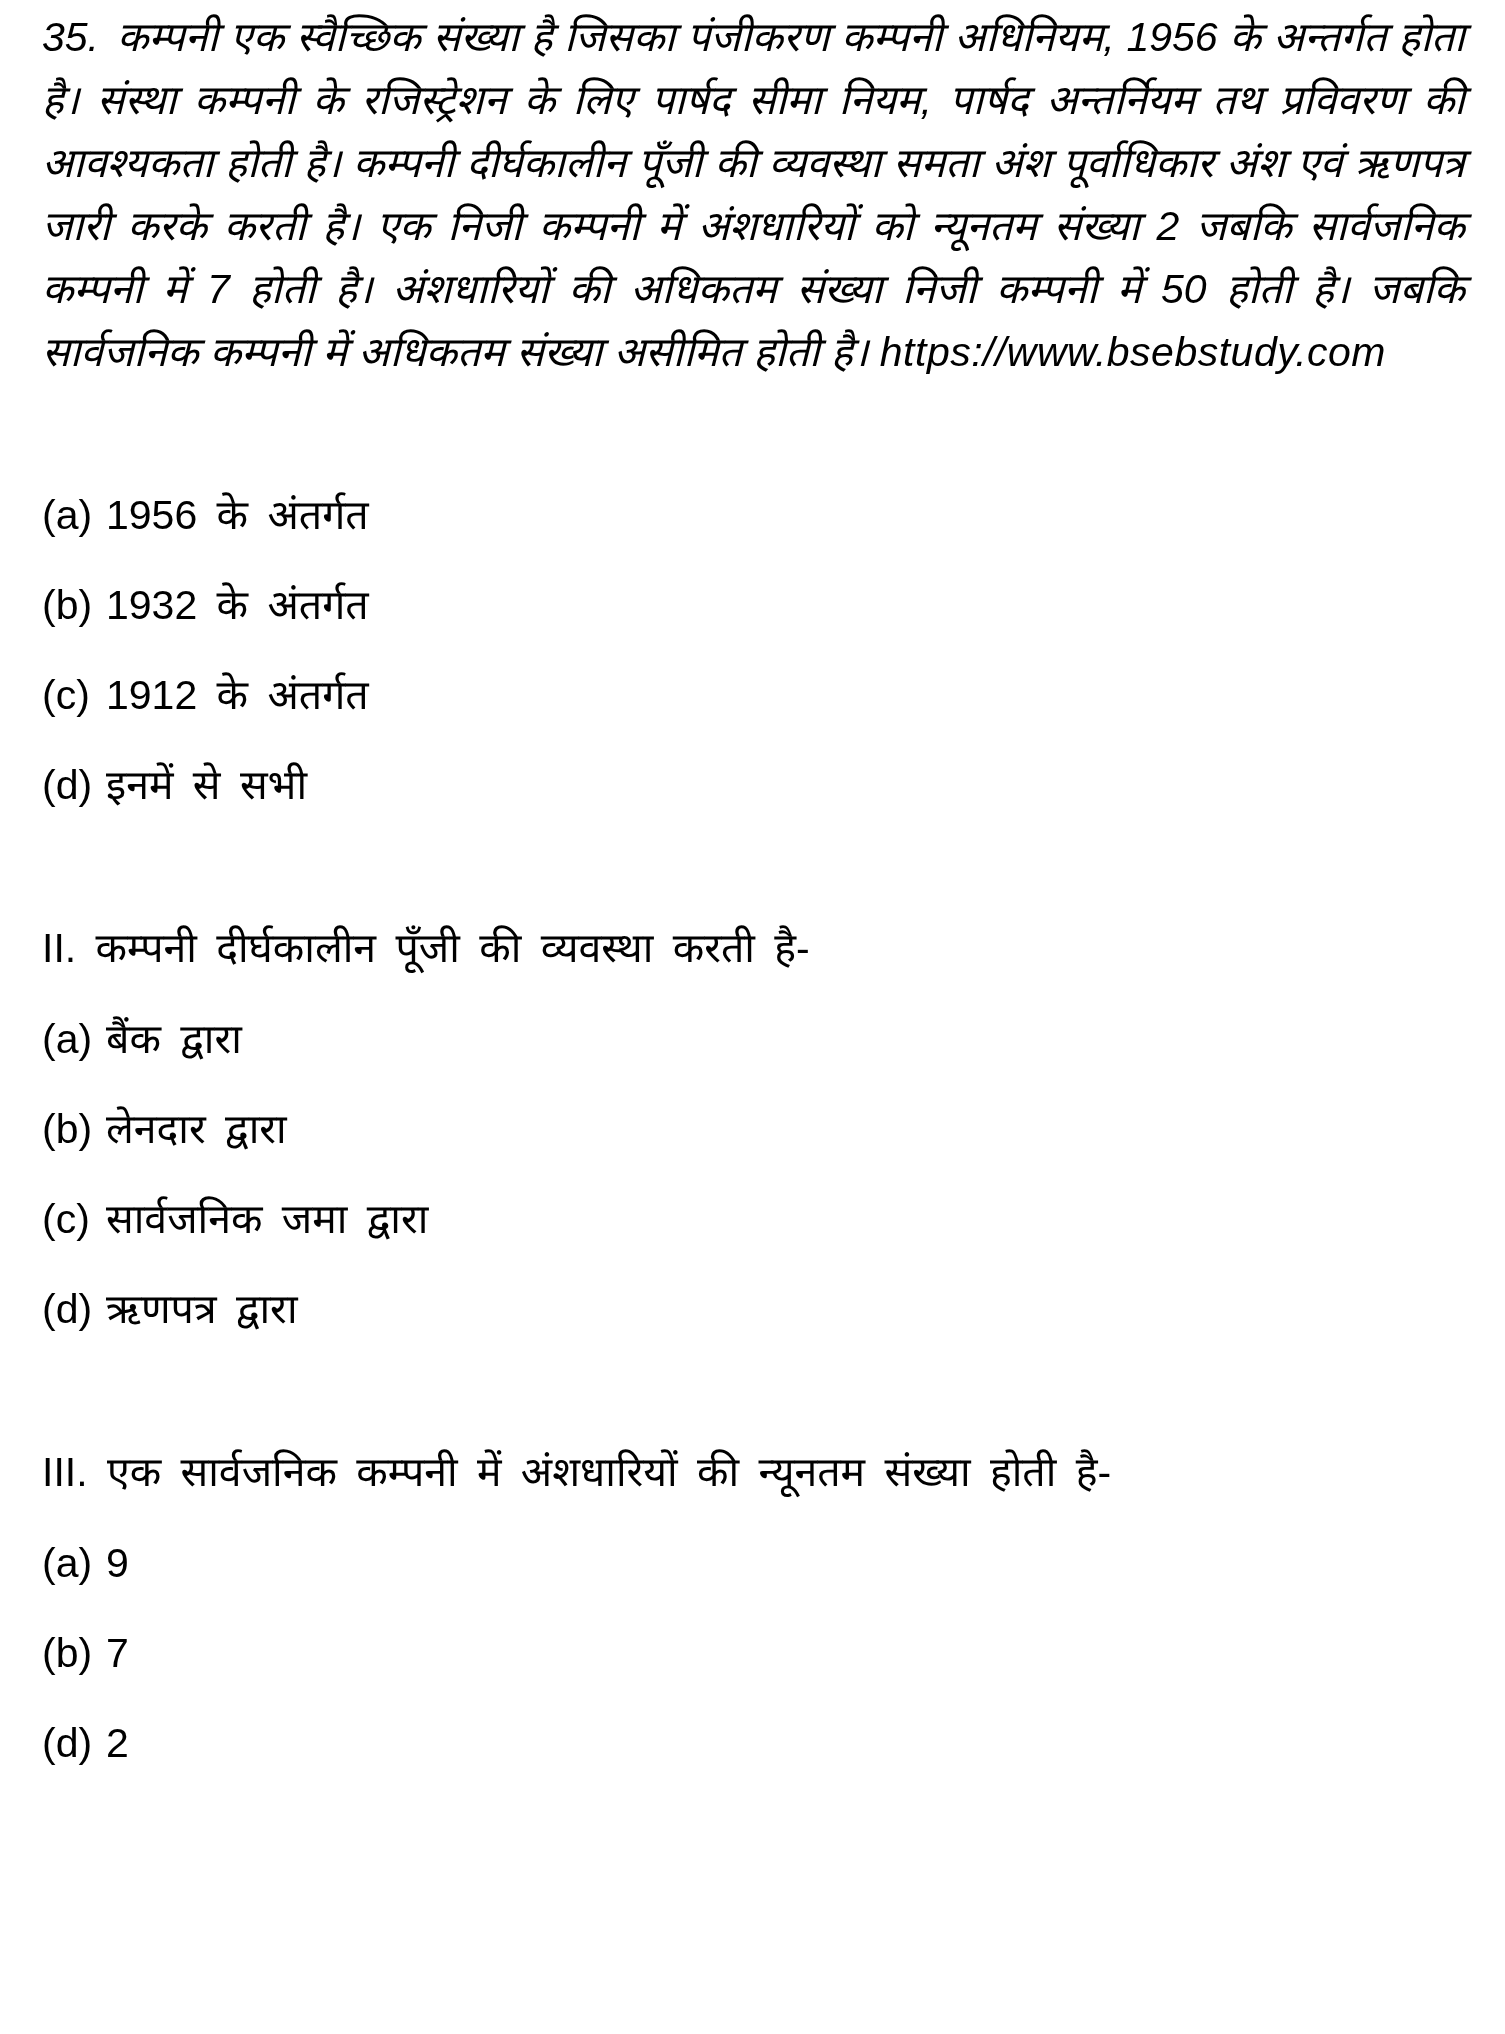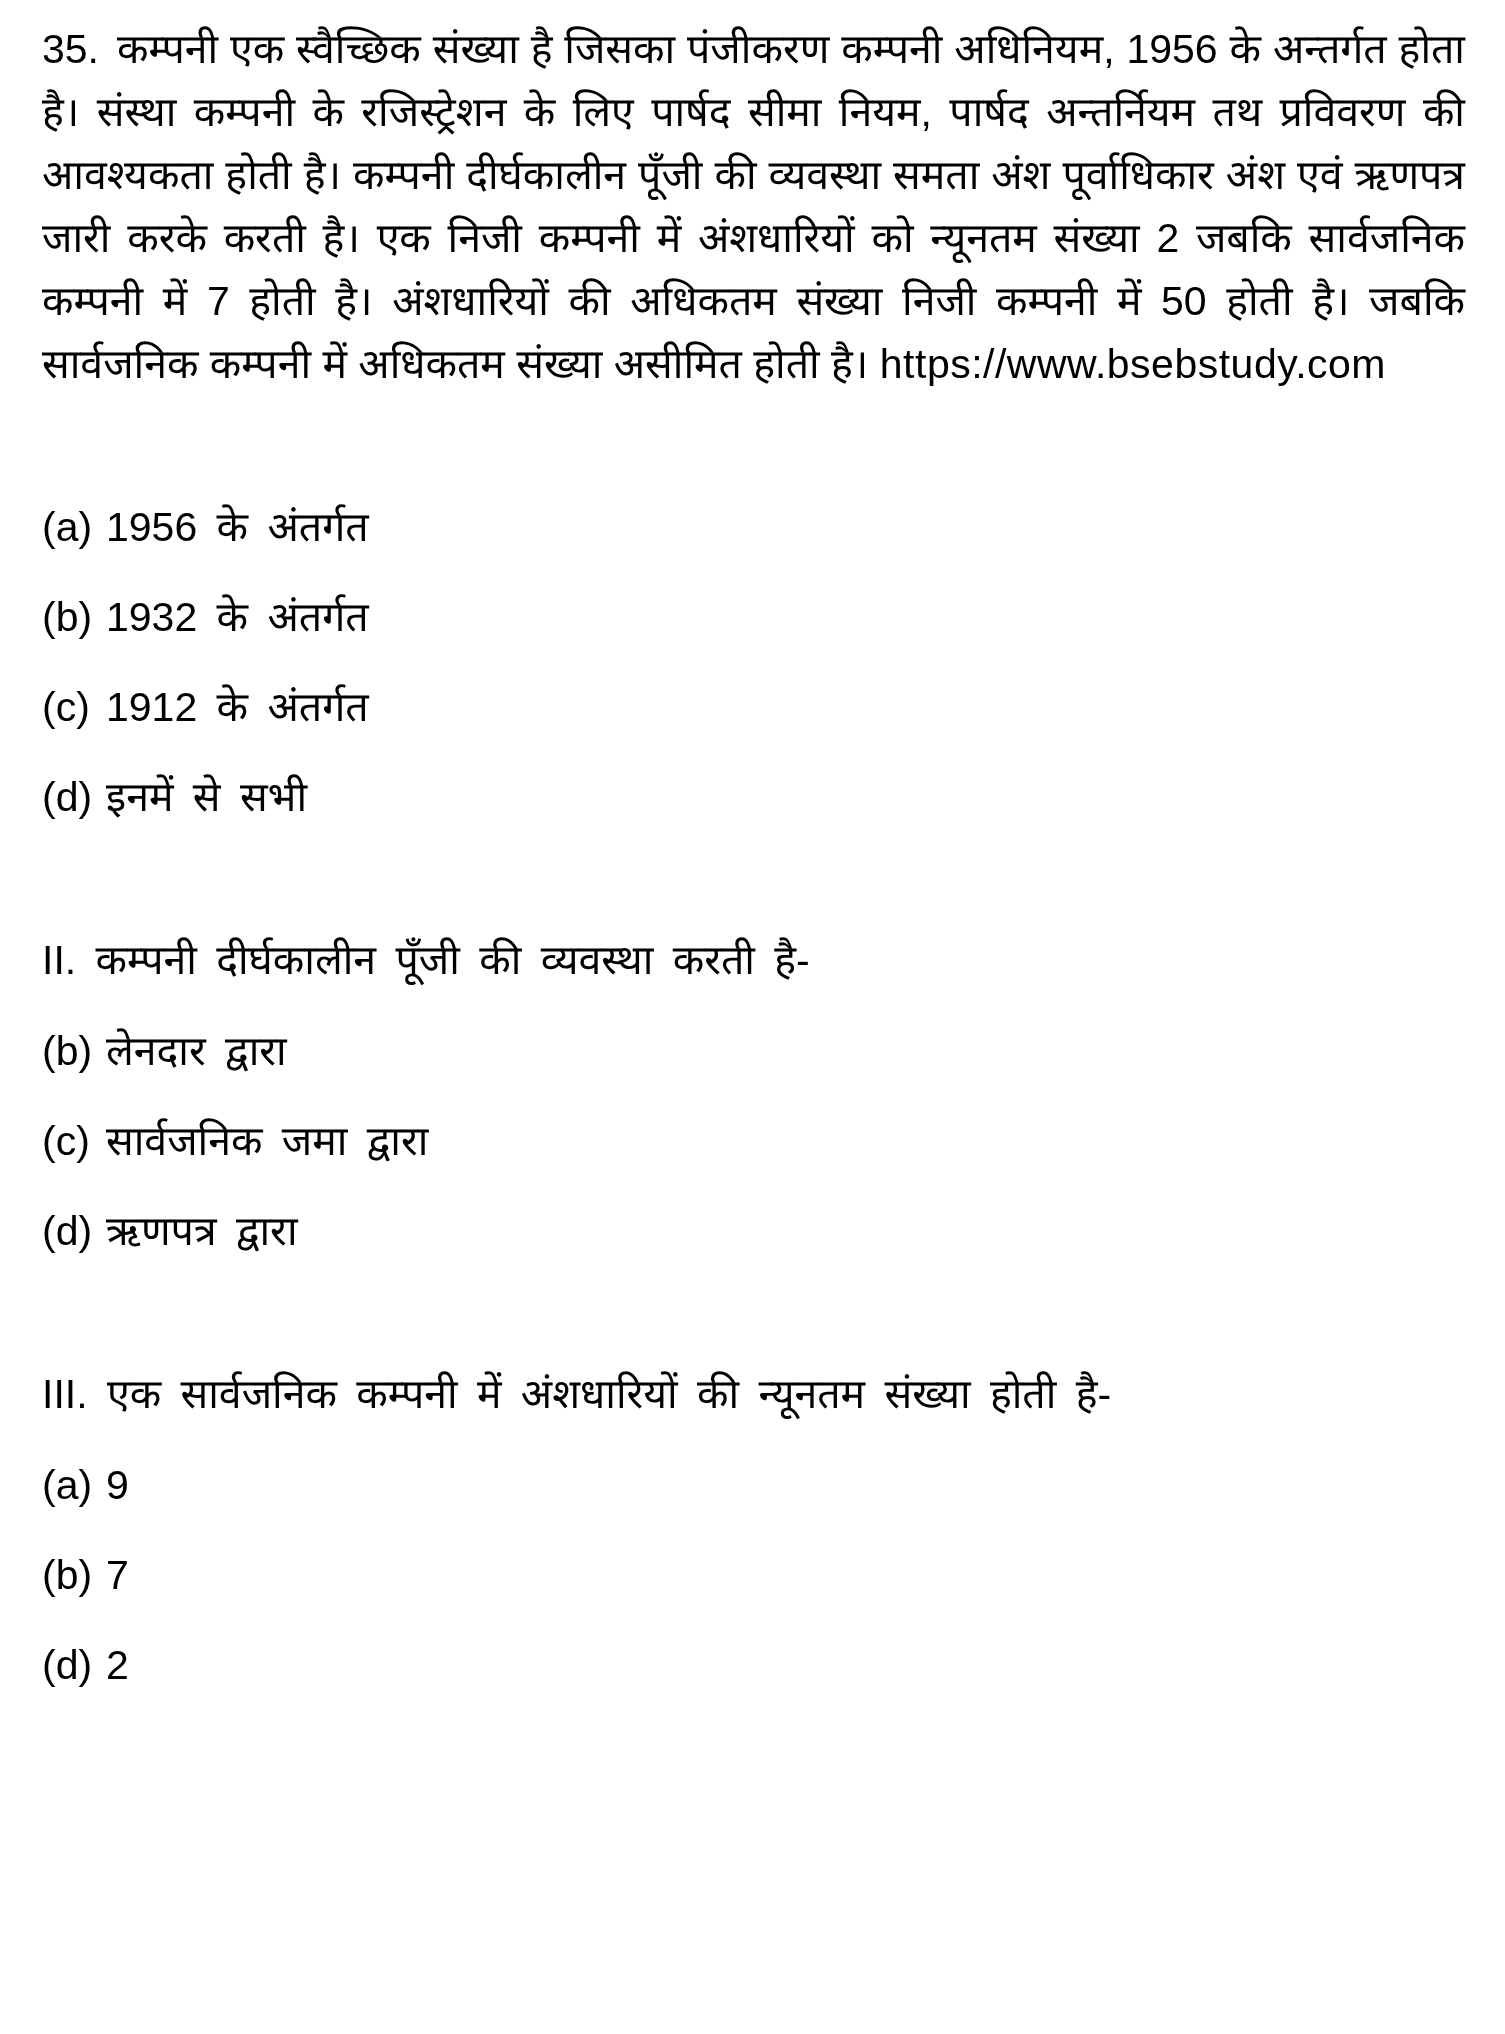--- a/index.html
+++ b/index.html
@@ -13,25 +13,26 @@
     height: 2034px;
     box-sizing: border-box;
     padding: 0 40px 0 42px;
     background: #ffffff;
     color: #000000;
     font-family: "Liberation Sans", sans-serif;
     overflow: hidden;
   }
   .passage {
     margin: 0;
-    padding-top: 18px;
+    padding-top: 6px;
     font-size: 41px;
     line-height: 63px;
     text-align: justify;
     text-justify: inter-word;
+    font-style: italic;
   }
   .passage .q-no {
     padding-right: 6px;
   }
   .url {
     letter-spacing: 0.5px;
   }
   .question {
     margin-top: 100px;
   }
@@ -64,20 +65,21 @@
 
   <div class="question">
     <p class="option"><span class="opt-label">(a)</span><span>1956 के अंतर्गत</span></p>
     <p class="option"><span class="opt-label">(b)</span><span>1932 के अंतर्गत</span></p>
     <p class="option"><span class="opt-label">(c)</span><span>1912 के अंतर्गत</span></p>
     <p class="option"><span class="opt-label">(d)</span><span>इनमें से सभी</span></p>
   </div>
 
   <div class="question">
     <p class="q-title"><span>II.</span> <span>कम्पनी दीर्घकालीन पूँजी की व्यवस्था करती है-</span></p>
+    <p class="option"><span class="opt-label">(a)</span><span>बैंक द्वारा</span></p>
     <p class="option"><span class="opt-label">(b)</span><span>लेनदार द्वारा</span></p>
     <p class="option"><span class="opt-label">(c)</span><span>सार्वजनिक जमा द्वारा</span></p>
     <p class="option"><span class="opt-label">(d)</span><span>ऋणपत्र द्वारा</span></p>
   </div>
 
   <div class="question">
     <p class="q-title"><span>III.</span> <span>एक सार्वजनिक कम्पनी में अंशधारियों की न्यूनतम संख्या होती है-</span></p>
     <p class="option"><span class="opt-label">(a)</span><span>9</span></p>
     <p class="option"><span class="opt-label">(b)</span><span>7</span></p>
     <p class="option"><span class="opt-label">(d)</span><span>2</span></p>

